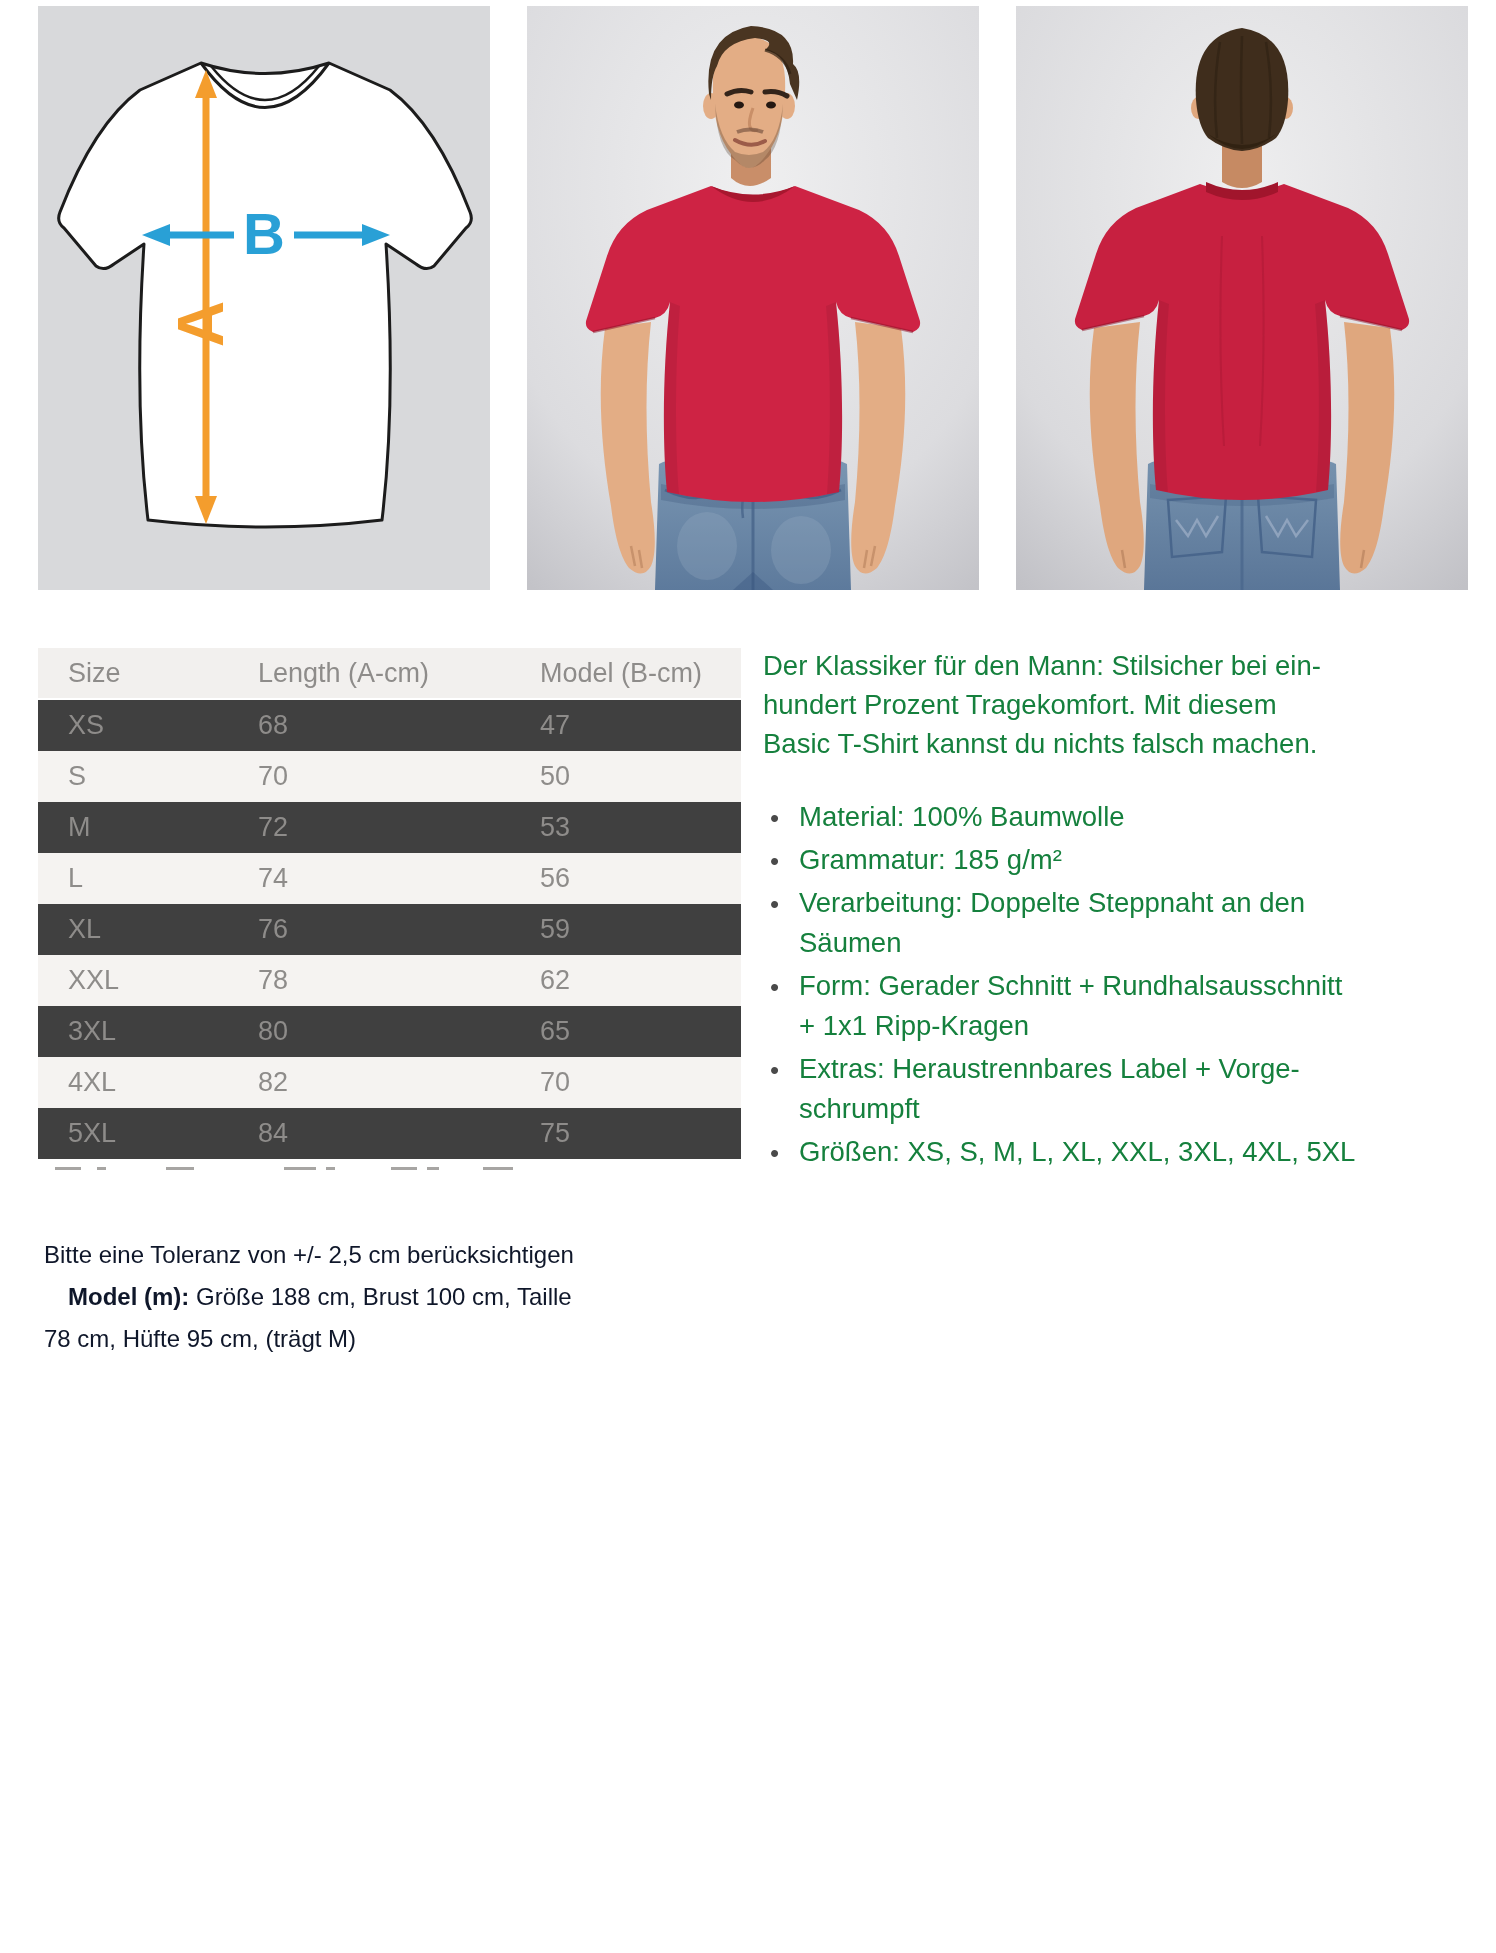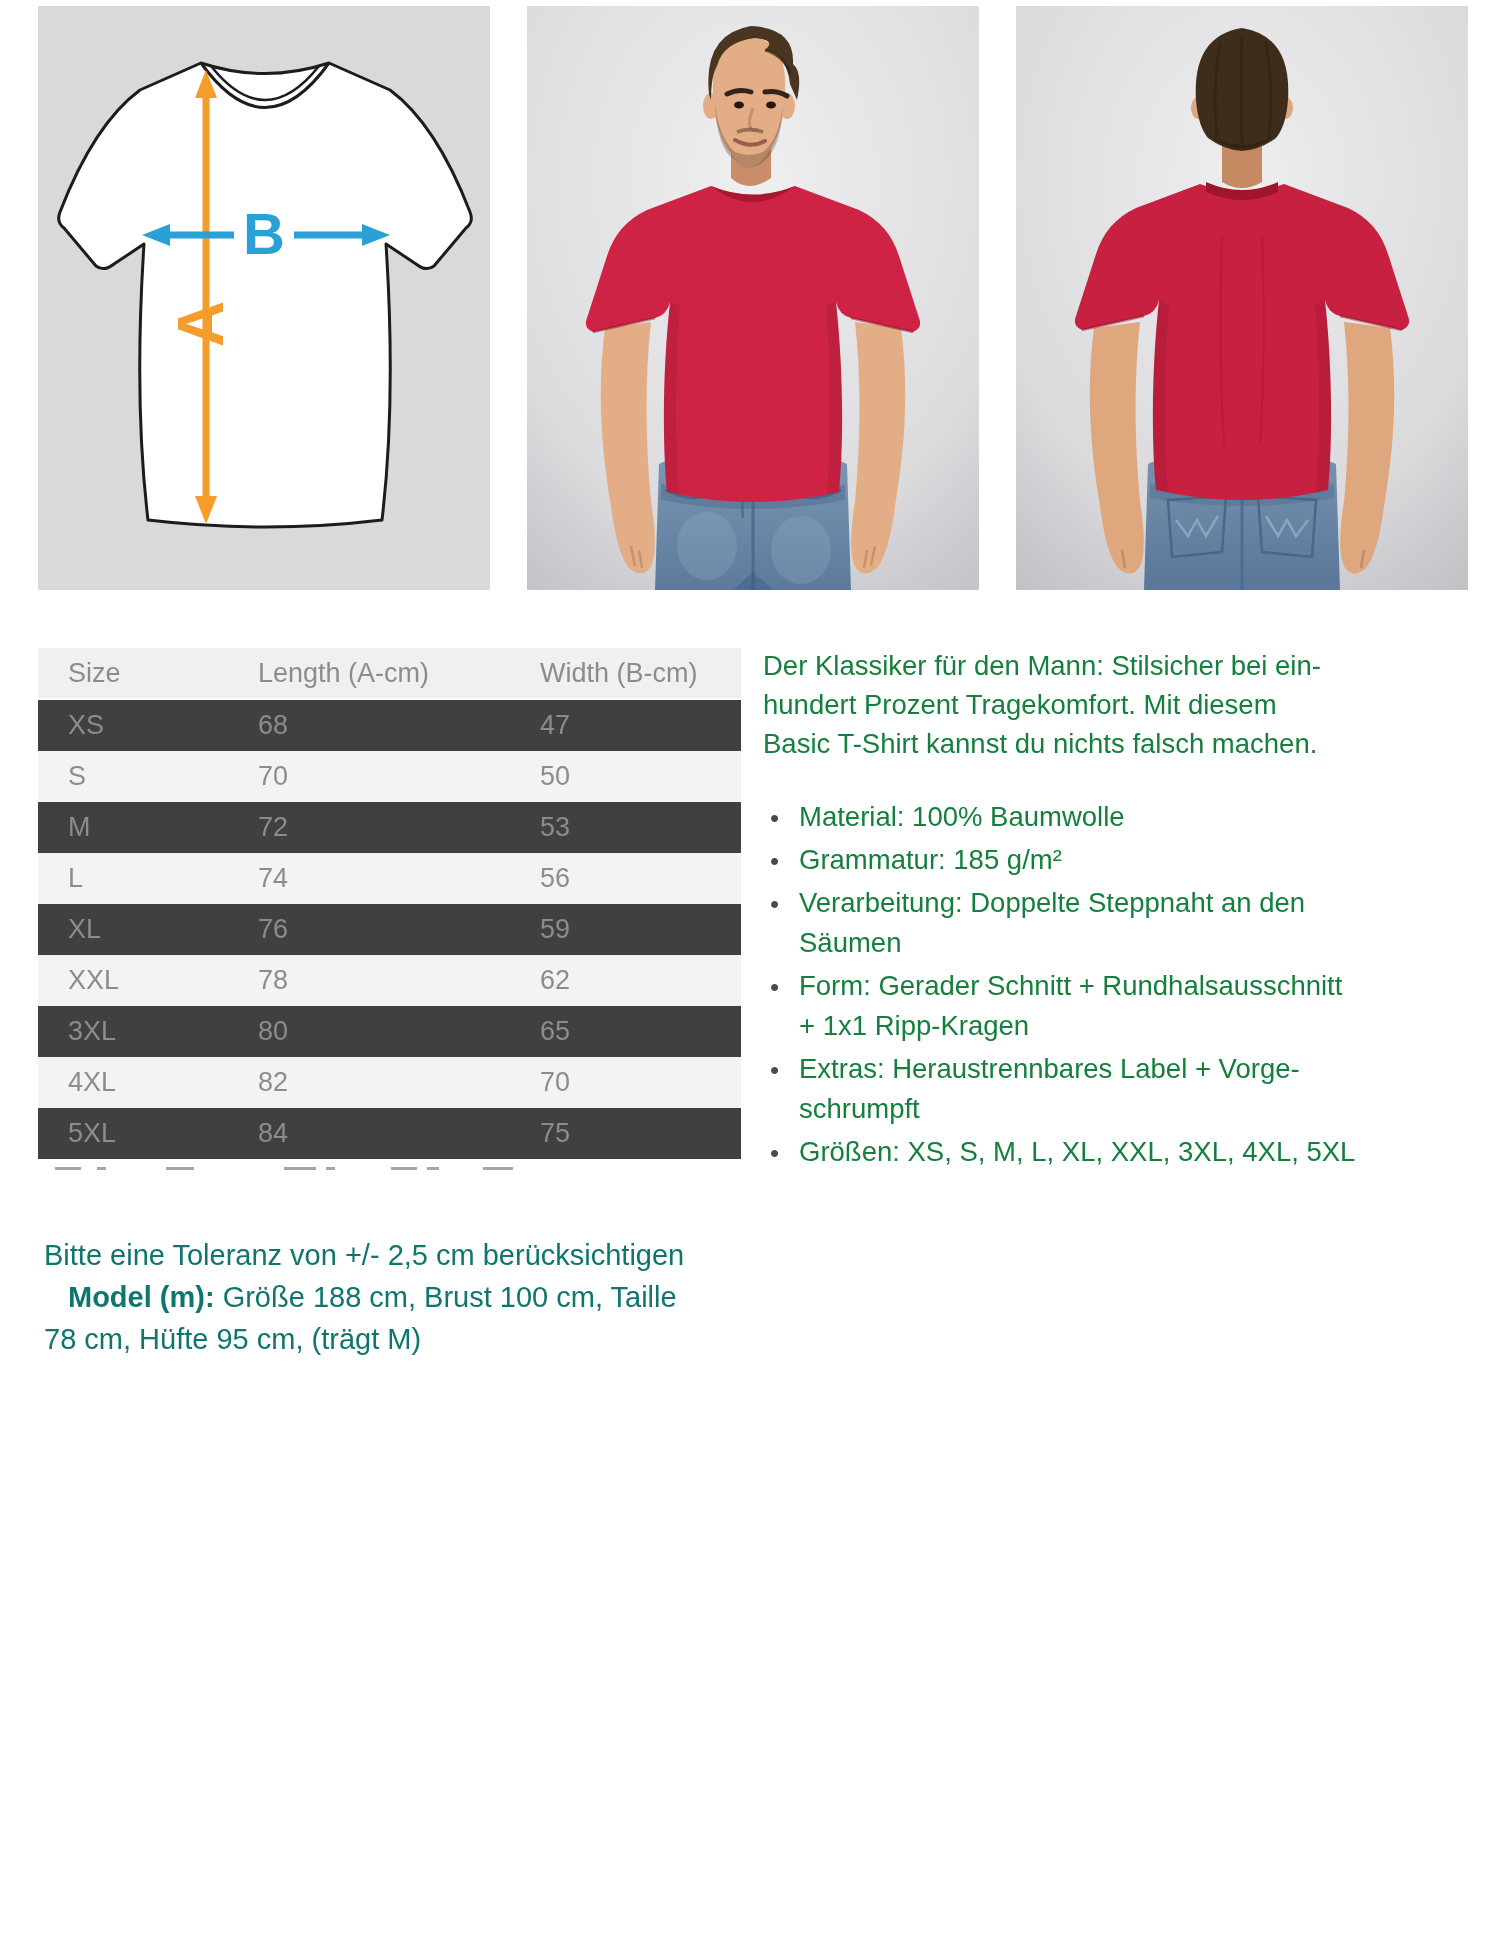--- a/index.html
+++ b/index.html
@@ -27,21 +27,21 @@
 
   
   .description{position:absolute;left:763px;top:646px;width:672px;color:#15803d;font-size:27.5px;}
   .intro div{line-height:39px;}
   ul.bullets{list-style:none;margin:34px 0 0 0;padding:0;}
   ul.bullets li{position:relative;padding-left:36px;margin-bottom:3px;}
   ul.bullets li::before{content:"\2022";position:absolute;left:7px;top:1px;color:#4a4a4a;font-size:26px;line-height:40px;}
   ul.bullets .bl{line-height:40px;}
 
   
-  .notes{position:absolute;left:44px;top:1234px;width:640px;color:#0f766e;font-size:29px;}
+  .notes{position:absolute;left:44px;top:1234px;width:640px;color:#0f172a;font-size:24px;}
   .notes div{line-height:42px;white-space:nowrap;}
   .notes .bold{font-weight:bold;margin-left:24px;}
 </style>
 </head>
 <body>
 
 <div class="canvas">
 
   <div class="panel" id="panel-diagram">
     <svg width="452" height="584" viewBox="0 0 452 584">
@@ -189,21 +189,21 @@
         <path d="M204,36 q-8,48 -3,96 M226,30 q-2,54 0,108 M250,36 q8,48 3,96" stroke="#2a1d10" stroke-width="2.5" fill="none" opacity="0.5"></path>
         <path d="M192,128 Q226,150 260,128 Q244,142 226,143 Q208,142 192,128 Z" fill="#241808" opacity="0.5"></path>
       </g>
     </svg>
   </div>
 
   <div class="size-table">
     <div class="trow head">
       <div class="tc1">Size</div>
       <div class="tc2">Length (A-cm)</div>
-      <div class="tc3">Width (B-cm)</div>
+      <div class="tc3">Model (B-cm)</div>
     </div>
     <div class="trow dark">
       <div class="tc1">XS</div>
       <div class="tc2">68</div>
       <div class="tc3">47</div>
     </div>
     <div class="trow light">
       <div class="tc1">S</div>
       <div class="tc2">70</div>
       <div class="tc3">50</div>

